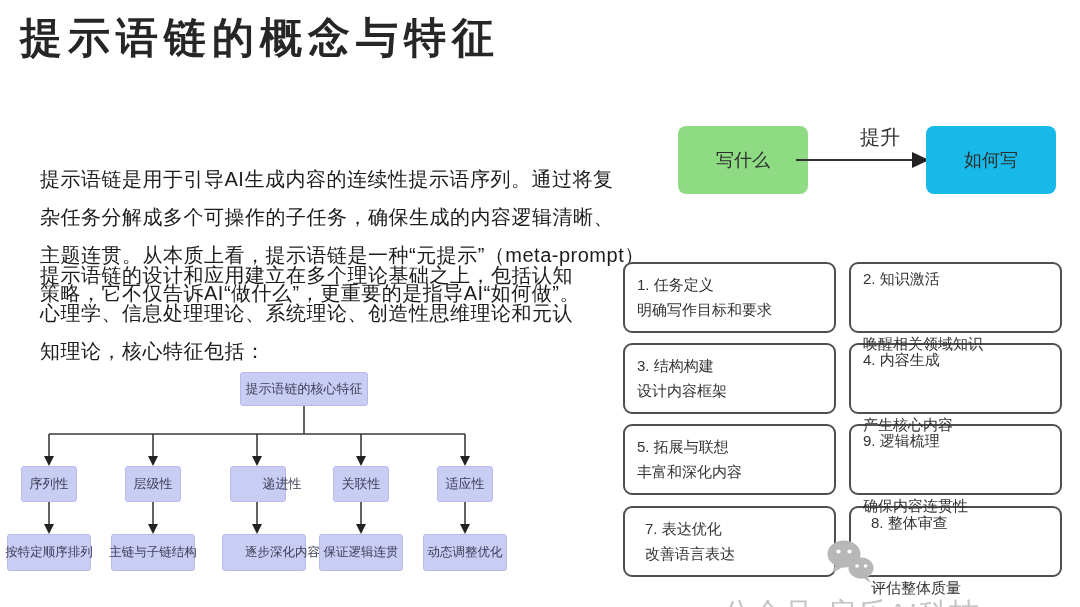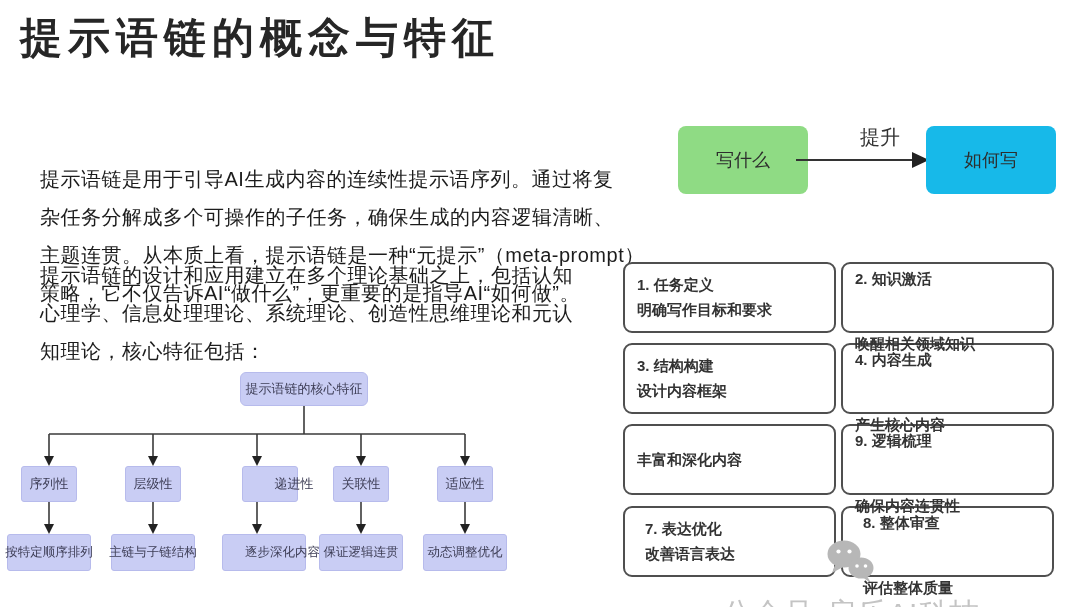--- a/index.html
+++ b/index.html
@@ -42,37 +42,36 @@
   .flow-arrow{position:absolute;left:136px;top:50px;}
 
   
   .tree{position:absolute;left:0;top:360px;width:540px;height:230px;}
   .tree svg.connectors{position:absolute;left:0;top:0;}
   .tnode{
     position:absolute;background:#c9cdf4;border:1px solid #b7bbec;
     color:#3d3d55;font-size:13px;display:flex;align-items:center;justify-content:center;
     border-radius:3px;box-sizing:border-box;white-space:nowrap;
   }
-  .tree-root{left:240px;top:12px;width:128px;height:34px;border-radius:6px;}
+  .tree-root{left:240px;top:12px;width:128px;height:34px;}
   .lvl2{top:106px;width:56px;height:36px;}
   .lvl3{top:174px;width:84px;height:37px;font-size:12.5px;}
 
   
   .steps{position:absolute;left:623px;top:262px;width:440px;height:318px;}
   .step-box{
     position:absolute;width:213px;height:71px;background:#ffffff;
     border:2px solid #4f4f4f;border-radius:9px;box-sizing:border-box;
     padding:5px 12px;display:flex;flex-direction:column;justify-content:space-evenly;
   }
   .step-box span{
     font-size:15px;color:#333;line-height:20px;position:relative;z-index:6;
     white-space:nowrap;
-    font-weight:bold;
-  }
-  .col-0{left:0;} .col-1{left:218px;gap:45px;}
+  }
+  .col-0{left:0;} .col-1{left:226px;gap:45px;}
   .row-0{top:0;} .row-1{top:81px;} .row-2{top:162px;} .row-3{top:244px;padding-left:20px;}
 
   
   .watermark{
     position:absolute;left:722px;top:538px;z-index:5;
     display:flex;align-items:center;gap:10px;
     color:#c4c4c4;font-size:30px;letter-spacing:1px;white-space:nowrap;flex-direction:column;
   }
   .wechat-icon{width:50px;height:46px;flex:0 0 auto;}
 </style>
@@ -137,21 +136,21 @@
         <polygon points="252,164 262,164 257,174"></polygon>
         <polygon points="356,164 366,164 361,174"></polygon>
         <polygon points="460,164 470,164 465,174"></polygon>
       </g>
     </svg>
 
     <div class="tnode tree-root">提示语链的核心特征</div>
 
     <div class="tnode lvl2" style="left:21px;">序列性</div>
     <div class="tnode lvl2" style="left:125px;">层级性</div>
-    <div class="tnode lvl2" style="left:242px;padding-left:48px;">递进性</div>
+    <div class="tnode lvl2" style="left:230px;padding-left:48px;">递进性</div>
     <div class="tnode lvl2" style="left:333px;">关联性</div>
     <div class="tnode lvl2" style="left:437px;">适应性</div>
 
     <div class="tnode lvl3" style="left:7px;">按特定顺序排列</div>
     <div class="tnode lvl3" style="left:111px;">主链与子链结构</div>
     <div class="tnode lvl3" style="left:222px;padding-left:37px;">逐步深化内容</div>
     <div class="tnode lvl3" style="left:319px;">保证逻辑连贯</div>
     <div class="tnode lvl3" style="left:423px;">动态调整优化</div>
   </div>
 
@@ -166,20 +165,21 @@
     </div>
     <div class="step-box row-1 col-0">
       <span>3. 结构构建</span>
       <span>设计内容框架</span>
     </div>
     <div class="step-box row-1 col-1">
       <span>4. 内容生成</span>
       <span>产生核心内容</span>
     </div>
     <div class="step-box row-2 col-0">
+      <span>5. 拓展与联想</span>
       <span>丰富和深化内容</span>
     </div>
     <div class="step-box row-2 col-1">
       <span>9. 逻辑梳理</span>
       <span>确保内容连贯性</span>
     </div>
     <div class="step-box row-3 col-0">
       <span>7. 表达优化</span>
       <span>改善语言表达</span>
     </div>

